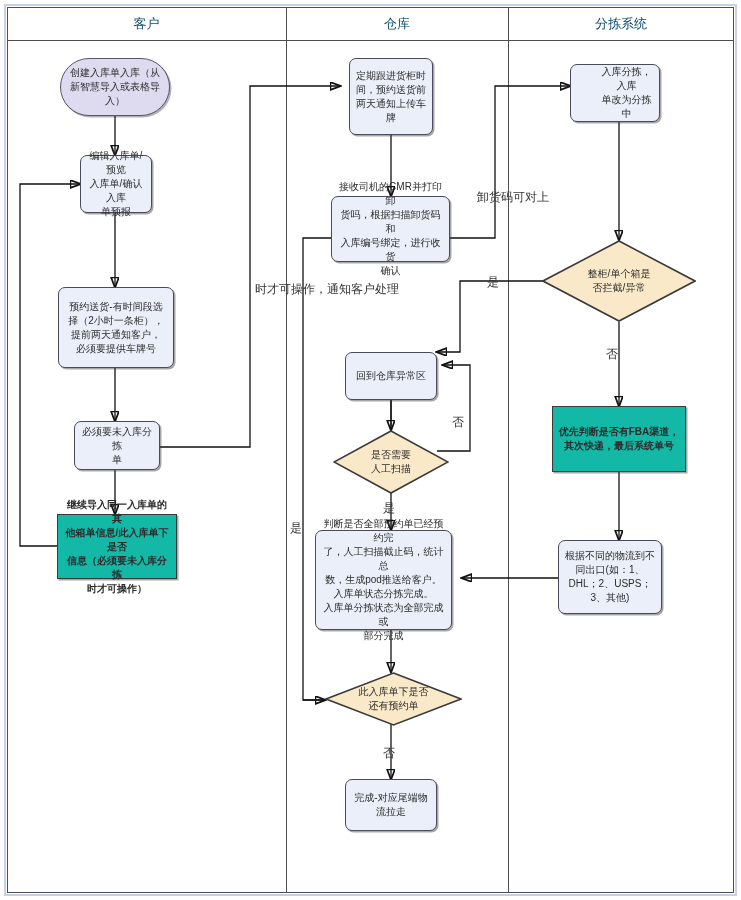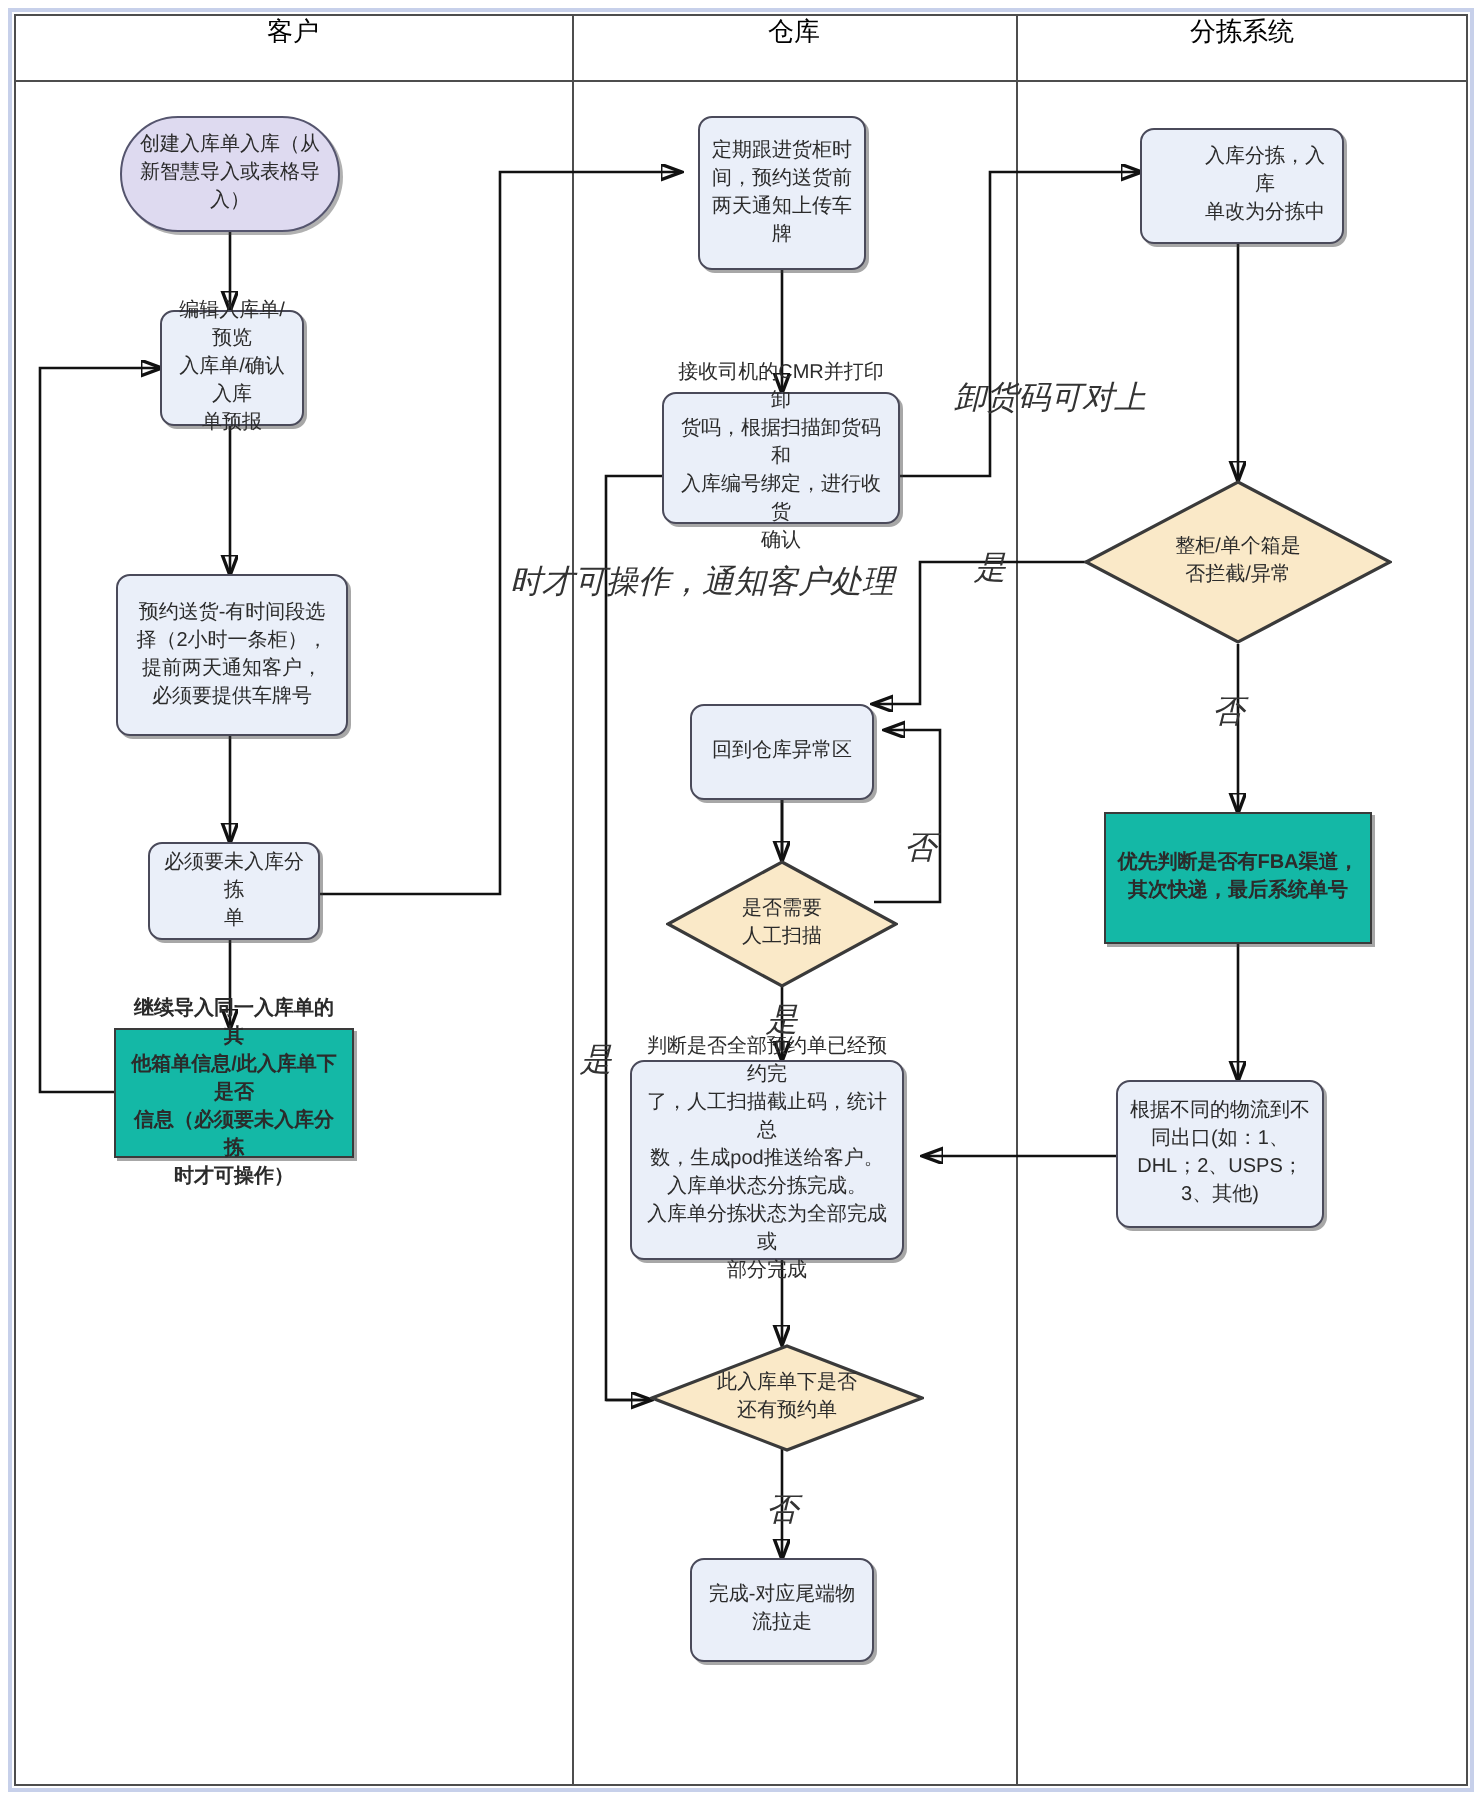--- a/index.html
+++ b/index.html
@@ -5,42 +5,42 @@
   html,body{margin:0;padding:0;background:#ffffff;}
   body{font-family:"Liberation Sans","DejaVu Sans",sans-serif;}
   #stage{position:relative;width:741px;height:900px;overflow:hidden;background:#fff;}
 
   
   .pool{position:absolute;left:4px;top:4px;width:733px;height:892px;
         border:2px solid #c7d0ea;background:#fff;box-sizing:border-box;}
   .pool-inner{position:absolute;left:7px;top:7px;width:727px;height:886px;
         border:1px solid #4d4d4d;box-sizing:border-box;}
   .lane-head{position:absolute;top:7px;height:34px;border-bottom:1px solid #4d4d4d;
-        display:flex;justify-content:center;
-        font-size:13px;color:#000000;box-sizing:border-box;}
+        display:flex;align-items:center;justify-content:center;
+        font-size:13px;color:#0c4a6e;box-sizing:border-box;}
   .lane-div{position:absolute;top:7px;width:1px;height:886px;background:#4d4d4d;}
 
   
   .node{position:absolute;box-sizing:border-box;display:flex;align-items:center;
         justify-content:center;text-align:center;color:#2b2b2b;font-size:10px;
         line-height:14px;padding:3px 5px;white-space:pre-line;}
   .n-proc{background:#eaeff9;border:1.6px solid #4a4a5a;border-radius:7px;
         box-shadow:1.5px 1.5px 0 rgba(60,60,60,.45);}
   .n-proc-sq{background:#14b8a6;border:1.6px solid #3a3a3a;border-radius:0;
         box-shadow:1.5px 1.5px 0 rgba(60,60,60,.45);font-weight:bold;}
   .n-start{background:#dedaf0;border:1.8px solid #55556e;border-radius:40px;
         box-shadow:1.5px 1.5px 0 rgba(60,60,60,.4);}
   .n-dia-wrap{position:absolute;}
   .n-dia-wrap svg{position:absolute;left:0;top:0;}
   .n-dia-txt{position:absolute;left:0;top:0;width:100%;height:100%;
         display:flex;align-items:center;justify-content:center;text-align:center;
         font-size:10px;line-height:14px;color:#2b2b2b;white-space:pre-line;}
 
   
-  .elabel{position:absolute;font-size:16px;color:#333;white-space:nowrap;background:transparent;font-style:italic;}
+  .elabel{position:absolute;font-size:12px;color:#333;white-space:nowrap;background:transparent;}
 
   
   #edges{position:absolute;left:0;top:0;width:741px;height:900px;pointer-events:none;}
   #edges path,#edges line{fill:none;stroke:#111;stroke-width:1.3;}
 </style>
 </head>
 <body>
 
 <div id="stage">
 
@@ -156,21 +156,21 @@
     <svg width="137" height="54" viewBox="0 0 137 54">
       <polygon points="68.5,1 136,27 68.5,53 1,27" fill="#fae9c8" stroke="#3a3a3a" stroke-width="1.6"></polygon>
     </svg>
     <div class="n-dia-txt">此入库单下是否
 还有预约单</div>
   </div>
 
   <div class="node n-proc" style="left:345px;top:779px;width:92px;height:52px;">完成-对应尾端物
 流拉走</div>
 
-  <div class="node n-proc" style="left:570px;top:64px;width:102px;height:58px;padding-left:28px;">入库分拣，入库
+  <div class="node n-proc" style="left:570px;top:64px;width:90px;height:58px;padding-left:28px;">入库分拣，入库
 单改为分拣中</div>
 
   <div class="n-dia-wrap" style="left:542px;top:240px;width:154px;height:82px;">
     <svg width="154" height="82" viewBox="0 0 154 82">
       <polygon points="77,1 153,41 77,81 1,41" fill="#fae9c8" stroke="#3a3a3a" stroke-width="1.6"></polygon>
     </svg>
     <div class="n-dia-txt">整柜/单个箱是
 否拦截/异常</div>
   </div>
 

